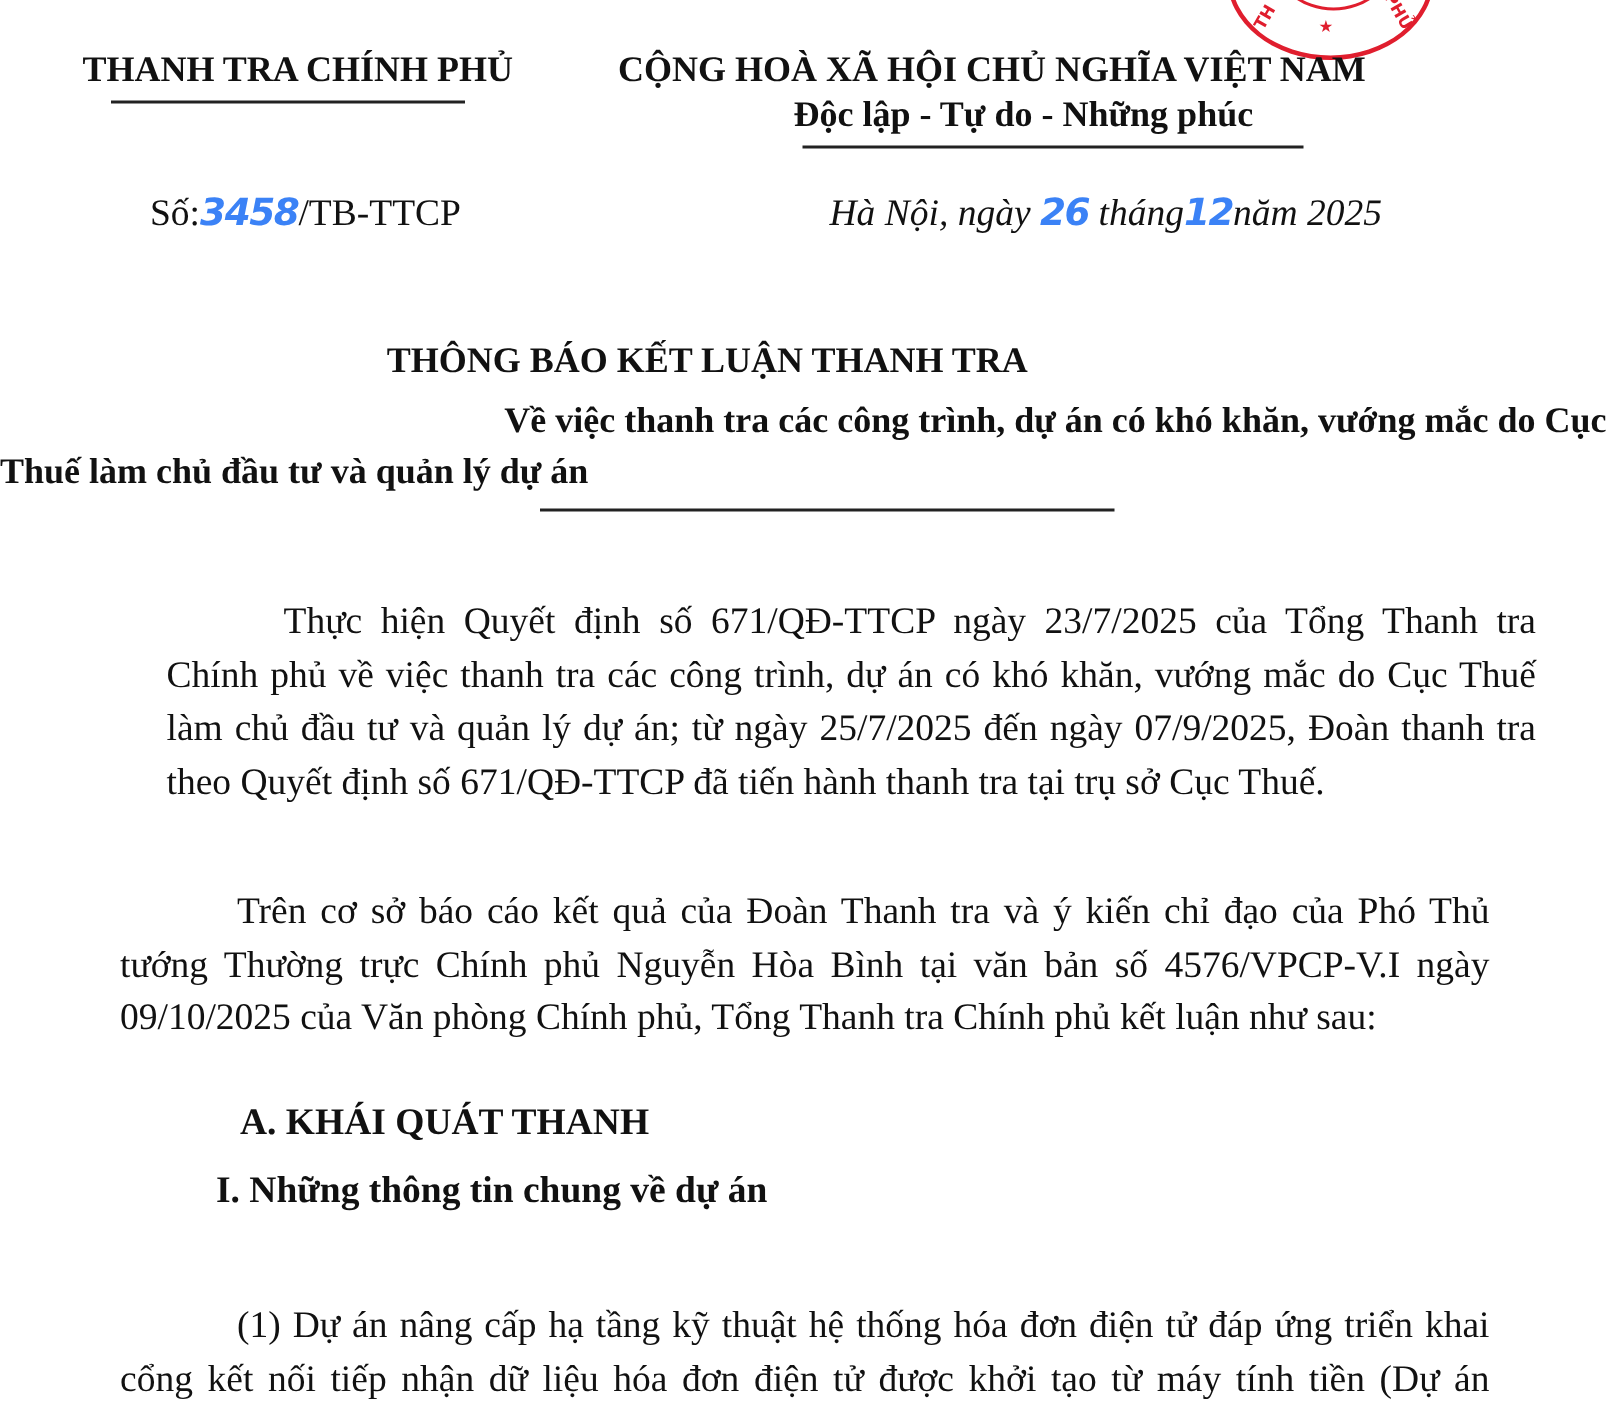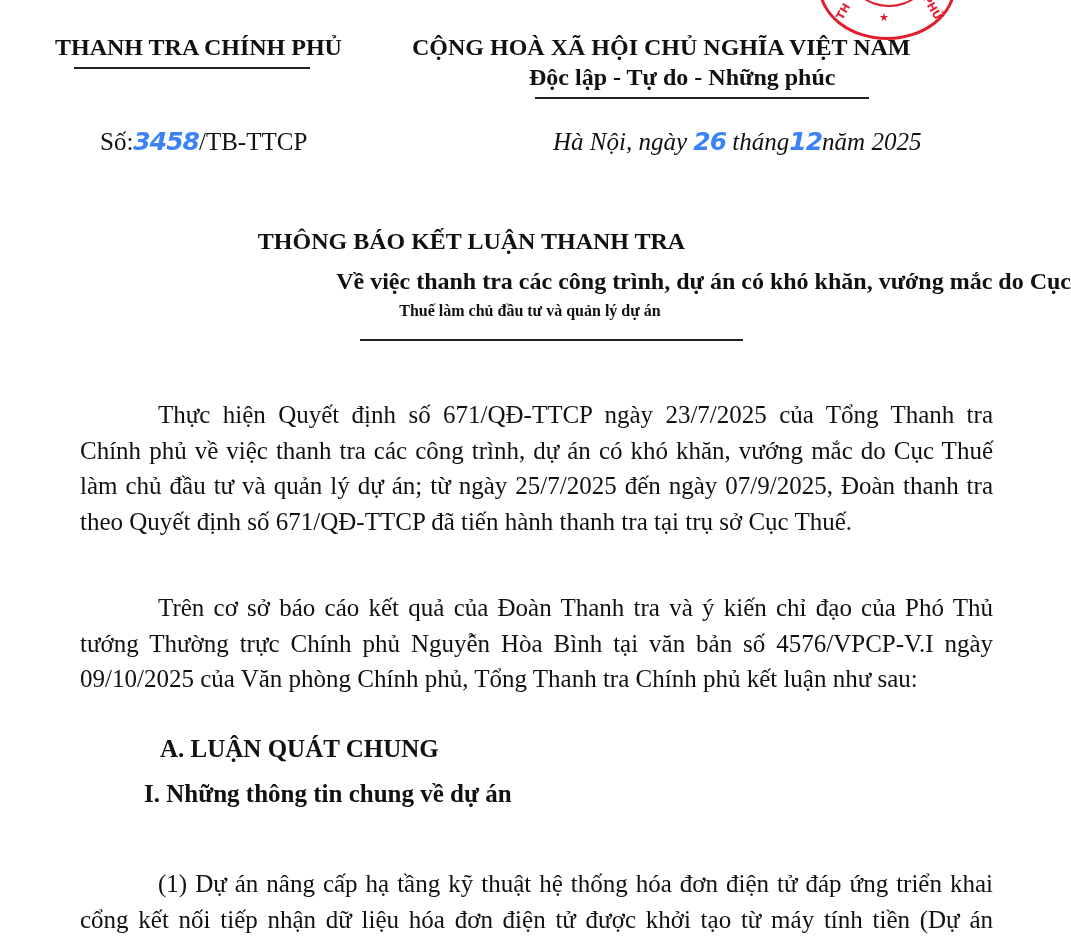--- a/index.html
+++ b/index.html
@@ -39,29 +39,29 @@
 </div>
 
 <div class="abs ital" style="left:505px; top:127px; font-size:25px;margin-left:48px;">
   <span>Hà Nội, ngày</span>
   <span class="hand">26</span>
   <span>tháng</span><span class="hand">12</span><span>năm 2025</span>
 </div>
 
 <div class="abs bold" style="left:0; width:943px; text-align:center; top:228px; font-size:24px;">THÔNG BÁO KẾT LUẬN THANH TRA</div>
 <div class="abs bold" style="left:0; width:1071px; text-align:right; top:268px; font-size:24px;">Về việc thanh tra các công trình, dự án có khó khăn, vướng mắc do Cục</div>
-<div class="abs bold" style="left:0; width:1060px; text-align:center; top:302px; font-size:16px;">Thuế làm chủ đầu tư và quản lý dự án</div>
+<div class="abs bold" style="left:0; width:1060px; top:302px; font-size:24px;">Thuế làm chủ đầu tư và quản lý dự án</div>
 <div class="rule" style="left:360px; top:339px; width:383px;"></div>
 
-<div class="para" style="top:397px;">
+<div class="para" style="top:397px;margin-left:31px;">
   <span class="ind"></span><span>Thực hiện Quyết định số 671/QĐ-TTCP ngày 23/7/2025 của Tổng Thanh tra Chính phủ về việc thanh tra các công trình, dự án có khó khăn, vướng mắc do Cục Thuế làm chủ đầu tư và quản lý dự án; từ ngày 25/7/2025 đến ngày 07/9/2025, Đoàn thanh tra theo Quyết định số 671/QĐ-TTCP đã tiến hành thanh tra tại trụ sở Cục Thuế.</span>
 </div>
 
 <div class="para" style="top:590px;">
   <span class="ind"></span><span>Trên cơ sở báo cáo kết quả của Đoàn Thanh tra và ý kiến chỉ đạo của Phó Thủ tướng Thường trực Chính phủ Nguyễn Hòa Bình  tại văn bản số 4576/VPCP-V.I ngày 09/10/2025 của Văn phòng Chính phủ, Tổng Thanh tra Chính phủ kết luận như sau:</span>
 </div>
 
-<div class="abs bold" style="left:160px; top:735px; font-size:25px;">A. LUẬN QUÁT CHUNG</div>
+<div class="abs bold" style="left:160px; top:735px; font-size:25px;">A. KHÁI QUÁT THANH</div>
 <div class="abs bold" style="left:144px; top:780px; font-size:25px;">I. Những thông tin chung về dự án</div>
 
 <div class="para" style="top:825px;margin-top:41px;">
   <span class="ind"></span><span>(1) Dự án nâng cấp hạ tầng kỹ thuật hệ thống hóa đơn điện tử đáp ứng triển khai cổng kết nối tiếp nhận dữ liệu hóa đơn điện tử được khởi tạo từ máy tính tiền (Dự án CNTT)</span>
 </div>
 
 </body></html>

